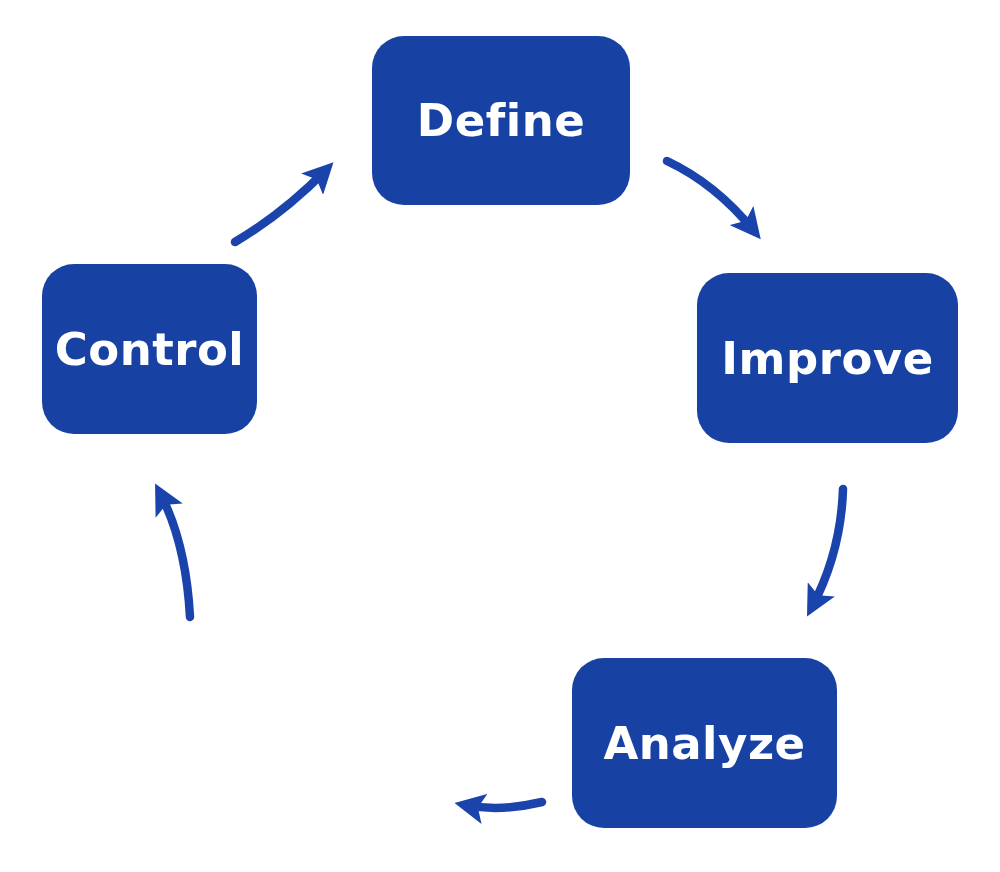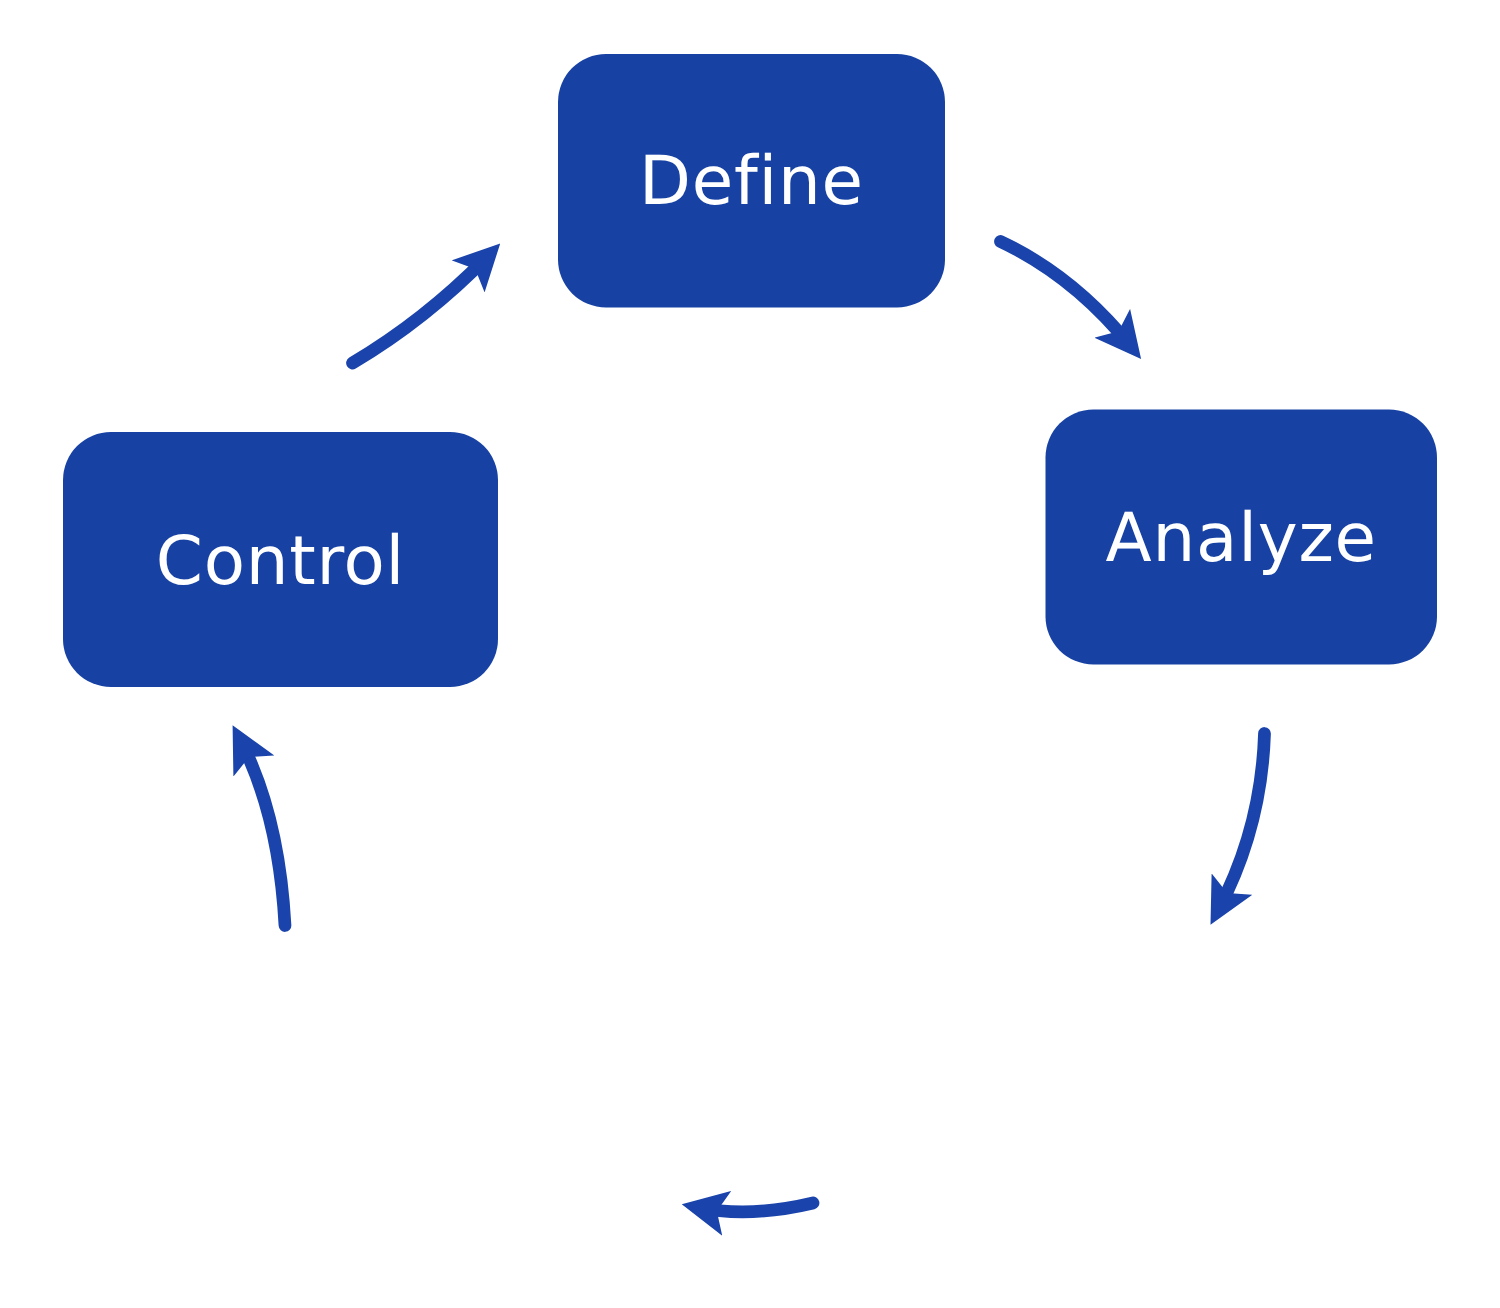--- a/index.html
+++ b/index.html
@@ -30,30 +30,30 @@
     position: absolute;
     background: var(--node-fill, #1742a4);
     border-radius: 32px;
     display: flex;
     align-items: center;
     justify-content: center;
   }
   .node-label {
     color: var(--label, #ffffff);
     font-size: 45px;
-    font-weight: 400;
+    font-weight: 700;
     letter-spacing: 0.5px;
     line-height: 1;
     user-select: none;
   }
   .node-define  { left: 372px; top: 36px;  width: 258px; height: 169px; }
   .node-measure { left: 697px; top: 273px; width: 261px; height: 170px; }
   .node-analyze { left: 572px; top: 658px; width: 265px; height: 170px; }
   .node-improve { left: 166px; top: 658px; width: 264px; height: 170px; }
-  .node-control { left: 42px;  top: 288px; width: 290px; height: 170px; }
+  .node-control { left: 42px;  top: 264px; width: 215px; height: 170px; }
 </style>
 </head>
 <body>
 
 <div class="canvas">
 
   <svg class="arrows-layer" viewBox="0 0 1000 872" xmlns="http://www.w3.org/2000/svg">
     <defs>
       <marker id="arrowhead" viewBox="0 0 10 10" refX="6.5" refY="5" markerWidth="3.6" markerHeight="3.6" orient="auto" markerUnits="strokeWidth">
         <path d="M 0 0 L 10 5 L 0 10 L 2.2 5 Z" fill="#1a44ab"></path>
@@ -64,22 +64,25 @@
     <path class="arrow-path" d="M 843 489 Q 841 552 812 607" marker-end="url(#arrowhead)"></path>
     <path class="arrow-path" d="M 542 802 Q 500 812 465 805" marker-end="url(#arrowhead)"></path>
     <path class="arrow-path" d="M 190 617 Q 186 543 160 493" marker-end="url(#arrowhead)"></path>
   </svg>
 
   <div class="node node-define">
     <span class="node-label">Define</span>
   </div>
 
   <div class="node node-measure">
+    <span class="node-label">Improve</span>
+  </div>
+
+  <div class="node node-analyze">
     <span class="node-label">Analyze</span>
   </div>
-
 
 
   <div class="node node-control">
     <span class="node-label">Control</span>
   </div>
 
 </div>
 
 </body></html>

